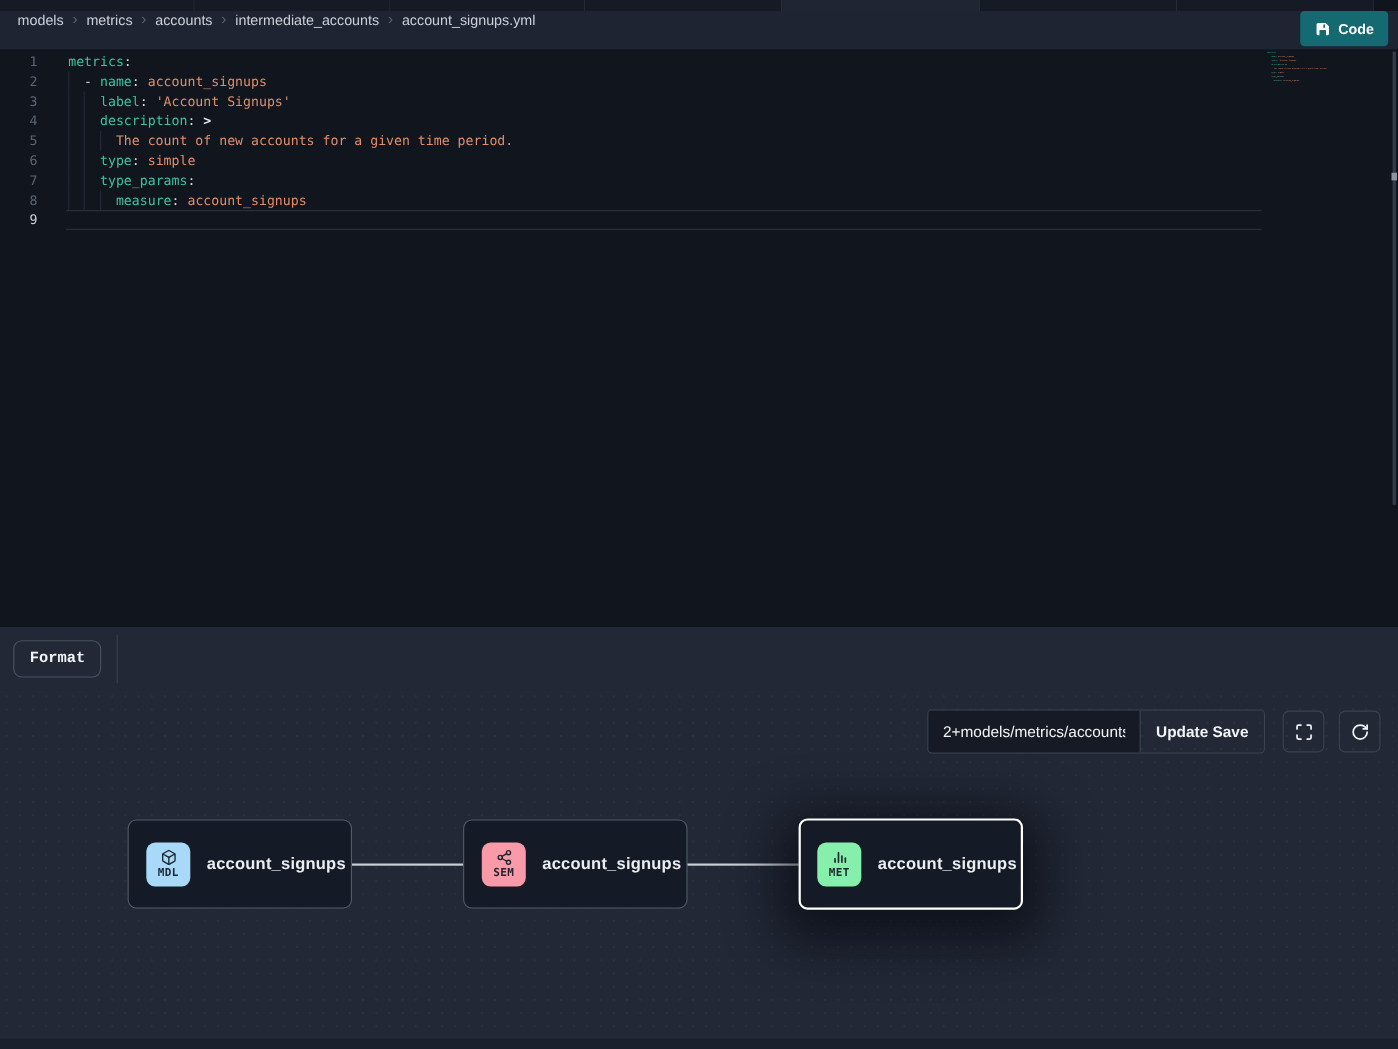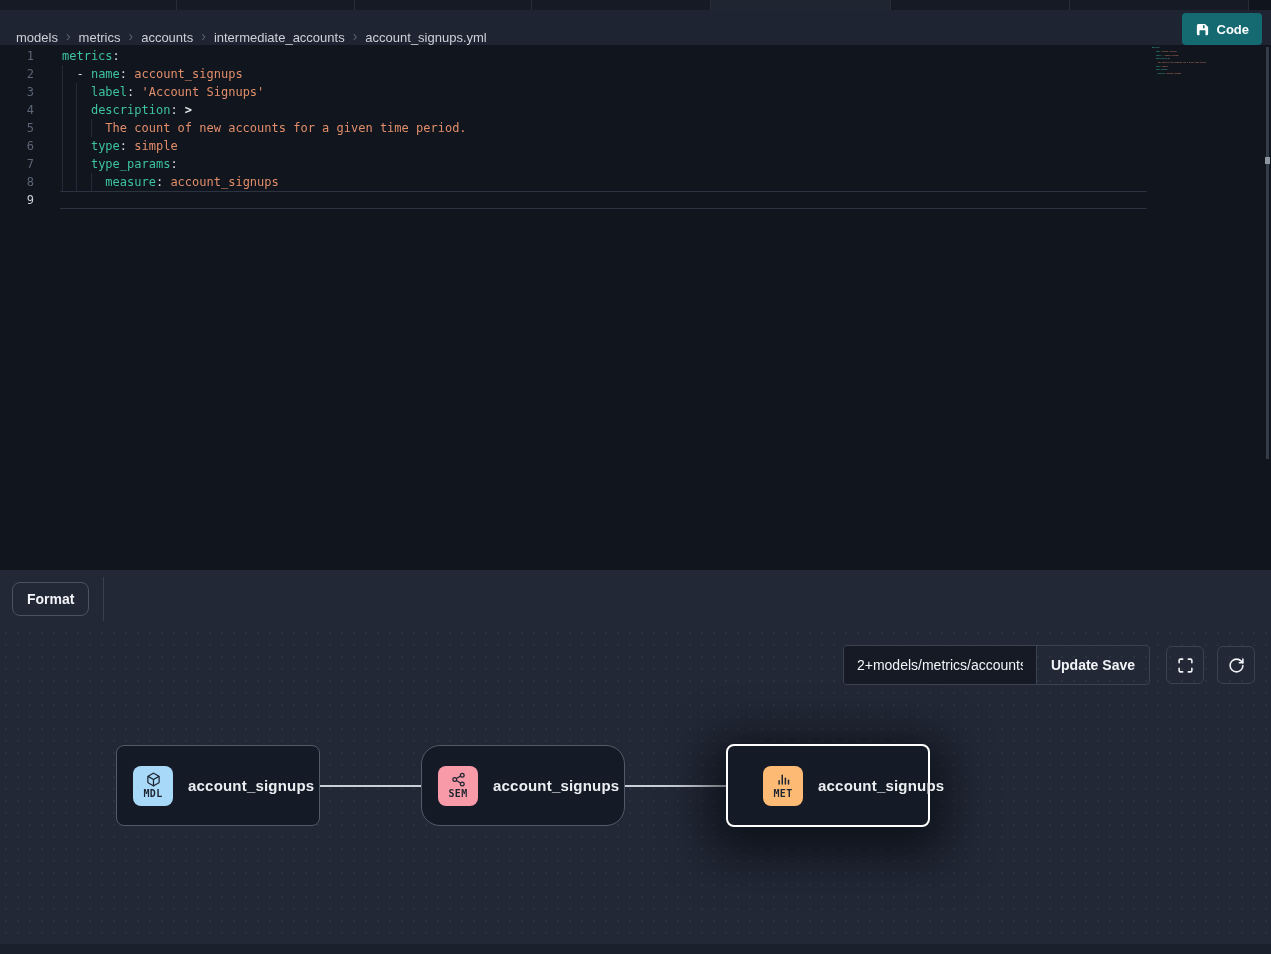--- a/index.html
+++ b/index.html
@@ -6,21 +6,21 @@
   html,body { width:1271px; height:954px; overflow:hidden; background:#10151e;
               font-family:"Liberation Sans", sans-serif; }
 
   
   .tabstrip { display:flex; height:10px; background:#0f141d; }
   .tabstrip .seg { height:100%; background:#151a24; border-right:1px solid #262d39; }
   .tabstrip .seg.active { background:#1f2531; }
   .tabstrip .seg.rest { background:#10141d; border-right:none; }
 
   
-  .crumbbar { height:35px; background:#1e2431; display:flex; align-items:flex-end;
+  .crumbbar { height:35px; background:#1e2431; display:flex; align-items:flex-start;
               padding:0 9px 0 16px; position:relative; }
   .crumbs { display:flex; align-items:center; gap:8px; flex:1; }
   .crumb { color:#ccd1d9; font-size:13px; cursor:pointer; }
   .crumb-sep { color:#5b6270; font-size:14px; line-height:1; padding-bottom:2px; }
   .save-btn { display:flex; align-items:center; gap:7px; background:#156a72; border:none;
               border-radius:4px; color:#fff; font-family:"Liberation Sans",sans-serif;
               font-size:13px; font-weight:700; height:32px; padding:0 13px; cursor:pointer; }
 
   
   .editor { position:relative; height:525px; background:#10151e; overflow:hidden;
@@ -42,21 +42,21 @@
   .mini-inner { transform:scale(0.135); transform-origin:0 0; width:760px; }
   .mline { height:27px; line-height:27px; font:12px "DejaVu Sans Mono",monospace; white-space:pre; }
   .vscroll { position:absolute; right:2px; top:2px; width:3px; height:412px; background:#343b49; }
   .vnotch  { position:absolute; right:1px; top:112px; width:5px; height:7px; background:#8d95a3; }
 
   
   .panel { height:384px; background:#222836; }
   .tabrow { height:57px; display:flex; align-items:center; position:relative; }
   .format-btn { margin-left:12px; height:34px; padding:0 14px; background:transparent;
                 border:1px solid #4a5363; border-radius:8px; color:#f2f4f7; font-size:14px;
-                font-weight:700; font-family:Liberation Sans, sans-serif; cursor:pointer; }
+                font-weight:700; font-family:Liberation Mono, monospace; cursor:pointer; }
   .vdivider { width:1px; height:44px; background:#39404d; margin-left:14px; }
   .ptabs { display:flex; margin-left:17px; gap:12px; height:100%; }
   .ptab { position:relative; height:100%; display:flex; align-items:center; padding:0 16px;
           background:transparent; border:none; color:#f2f4f7; font-size:15px; font-weight:700;
           font-family:"Liberation Sans",sans-serif; cursor:pointer; }
   .ptab.active::after { content:""; position:absolute; left:0; right:0; bottom:6px; height:3px;
                         background:#9aa1ad; }
 
   
   .canvas { position:relative; height:317px; background:#222836;
@@ -193,38 +193,38 @@
               <path d="M21 8a2 2 0 0 0-1-1.73l-7-4a2 2 0 0 0-2 0l-7 4A2 2 0 0 0 3 8v8a2 2 0 0 0 1 1.73l7 4a2 2 0 0 0 2 0l7-4A2 2 0 0 0 21 16Z"></path>
               <path d="m3.3 7 8.7 5 8.7-5"></path>
               <path d="M12 22V12"></path>
             </svg>
           </span>
           <span class="btxt">MDL</span>
         </div>
         <span class="nlabel">account_signups</span>
       </div>
       <div class="ledge" style="left: 320px;"></div>
-      <div class="lnode" style="left: 421px; border-radius: 19px;">
+      <div class="lnode" style="left: 421px;">
         <div class="nbadge" style="background: rgb(249, 154, 169);">
           <span style="display: flex;">
             <svg width="15" height="15" viewBox="0 0 24 24" fill="none" stroke="#1d2530" stroke-width="2" stroke-linecap="round" stroke-linejoin="round">
               <circle cx="18" cy="5" r="3"></circle>
               <circle cx="6" cy="12" r="3"></circle>
               <circle cx="18" cy="19" r="3"></circle>
               <path d="m8.59 13.51 6.83 3.98"></path>
               <path d="m15.41 6.51-6.83 3.98"></path>
             </svg>
           </span>
           <span class="btxt">SEM</span>
         </div>
         <span class="nlabel">account_signups</span>
       </div>
       <div class="ledge" style="left: 625px;"></div>
       <div class="lnode selected" style="left: 726px;">
-        <div class="nbadge" style="background: #fdba74; margin-left: 20px;">
+        <div class="nbadge" style="background: #86efac;">
           <span style="display: flex;">
             <svg width="15" height="15" viewBox="0 0 24 24" fill="none" stroke="#1d2530" stroke-width="2.4" stroke-linecap="round">
               <path d="M5 19v-5"></path>
               <path d="M10 19V5"></path>
               <path d="M15 19v-9"></path>
               <path d="M20 19v-6"></path>
             </svg>
           </span>
           <span class="btxt">MET</span>
         </div>

